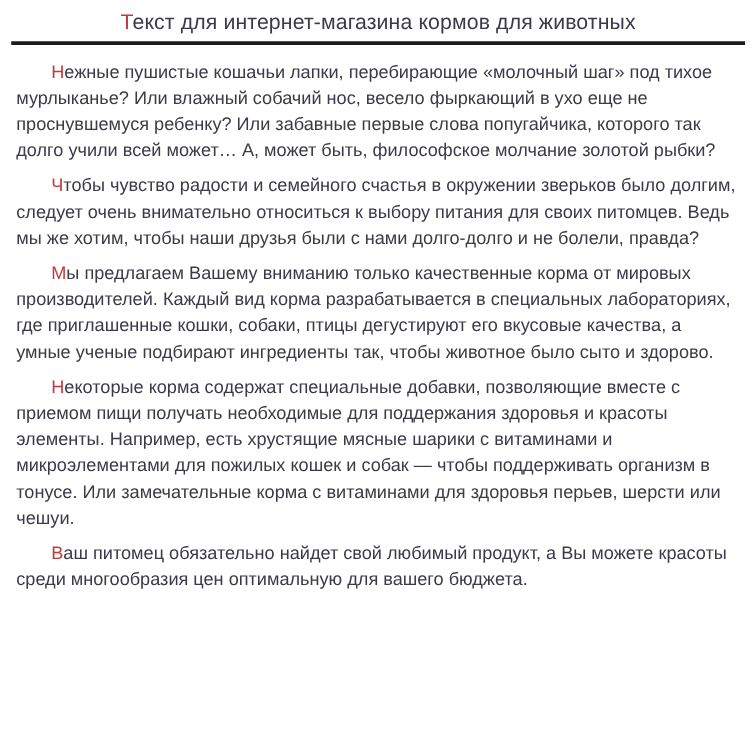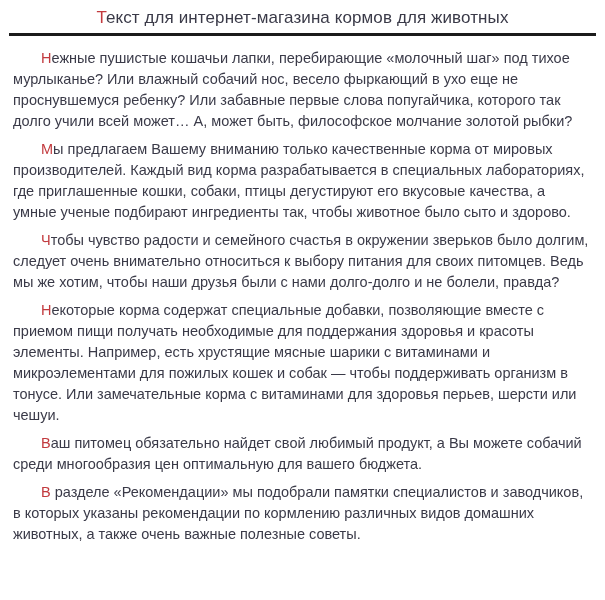--- a/index.html
+++ b/index.html
@@ -47,19 +47,18 @@
   }
 </style>
 </head>
 <body>
 
 <div class="page" style="--page-bg: #ffffff; --text-color: #3a3a48; --accent-red: #c23a3e; --rule-color: #1b1b1b;">
   <h1 class="title"><span class="red">Т</span><span>екст для интернет-магазина кормов для животных</span></h1>
   <div class="rule"></div>
   <div class="body" id="article-body">
       <p><span class="red">Н</span><span>ежные пушистые кошачьи лапки, перебирающие «молочный шаг» под тихое мурлыканье? Или влажный собачий нос, весело фыркающий в ухо еще не проснувшемуся ребенку? Или забавные первые слова попугайчика, которого так долго учили всей может… А, может быть, философское молчание золотой рыбки?</span></p>
+      <p><span class="red">Ч</span><span>тобы чувство радости и семейного счастья в окружении зверьков было долгим, следует очень внимательно относиться к выбору питания для своих питомцев. Ведь мы же хотим, чтобы наши друзья были с нами долго-долго и не болели, правда?</span></p>
       <p><span class="red">М</span><span>ы предлагаем Вашему вниманию только качественные корма от мировых производителей. Каждый вид корма разрабатывается в специальных лабораториях, где приглашенные кошки, собаки, птицы дегустируют его вкусовые качества, а умные ученые подбирают ингредиенты так, чтобы животное было сыто и здорово.</span></p>
-      <p><span class="red">Ч</span><span>тобы чувство радости и семейного счастья в окружении зверьков было долгим, следует очень внимательно относиться к выбору питания для своих питомцев. Ведь мы же хотим, чтобы наши друзья были с нами долго-долго и не болели, правда?</span></p>
       <p><span class="red">Н</span><span>екоторые корма содержат специальные добавки, позволяющие вместе с приемом пищи получать необходимые для поддержания здоровья и красоты элементы. Например, есть хрустящие мясные шарики с витаминами и микроэлементами для пожилых кошек и собак — чтобы поддерживать организм в тонусе. Или замечательные корма с витаминами для здоровья перьев, шерсти или чешуи.</span></p>
-      <p><span class="red">В</span><span>аш питомец обязательно найдет свой любимый продукт, а Вы можете собачий среди многообразия цен оптимальную для вашего бюджета.</span></p>
-      <p><span class="red">В</span><span> разделе «Рекомендации» мы подобрали памятки специалистов и заводчиков, в которых указаны рекомендации по кормлению различных видов домашних животных, а также очень важные полезные советы.</span></p>
+      <p><span class="red">В</span><span>аш питомец обязательно найдет свой любимый продукт, а Вы можете красоты среди многообразия цен оптимальную для вашего бюджета.</span></p>
     </div>
 </div>
 
 </body></html>

